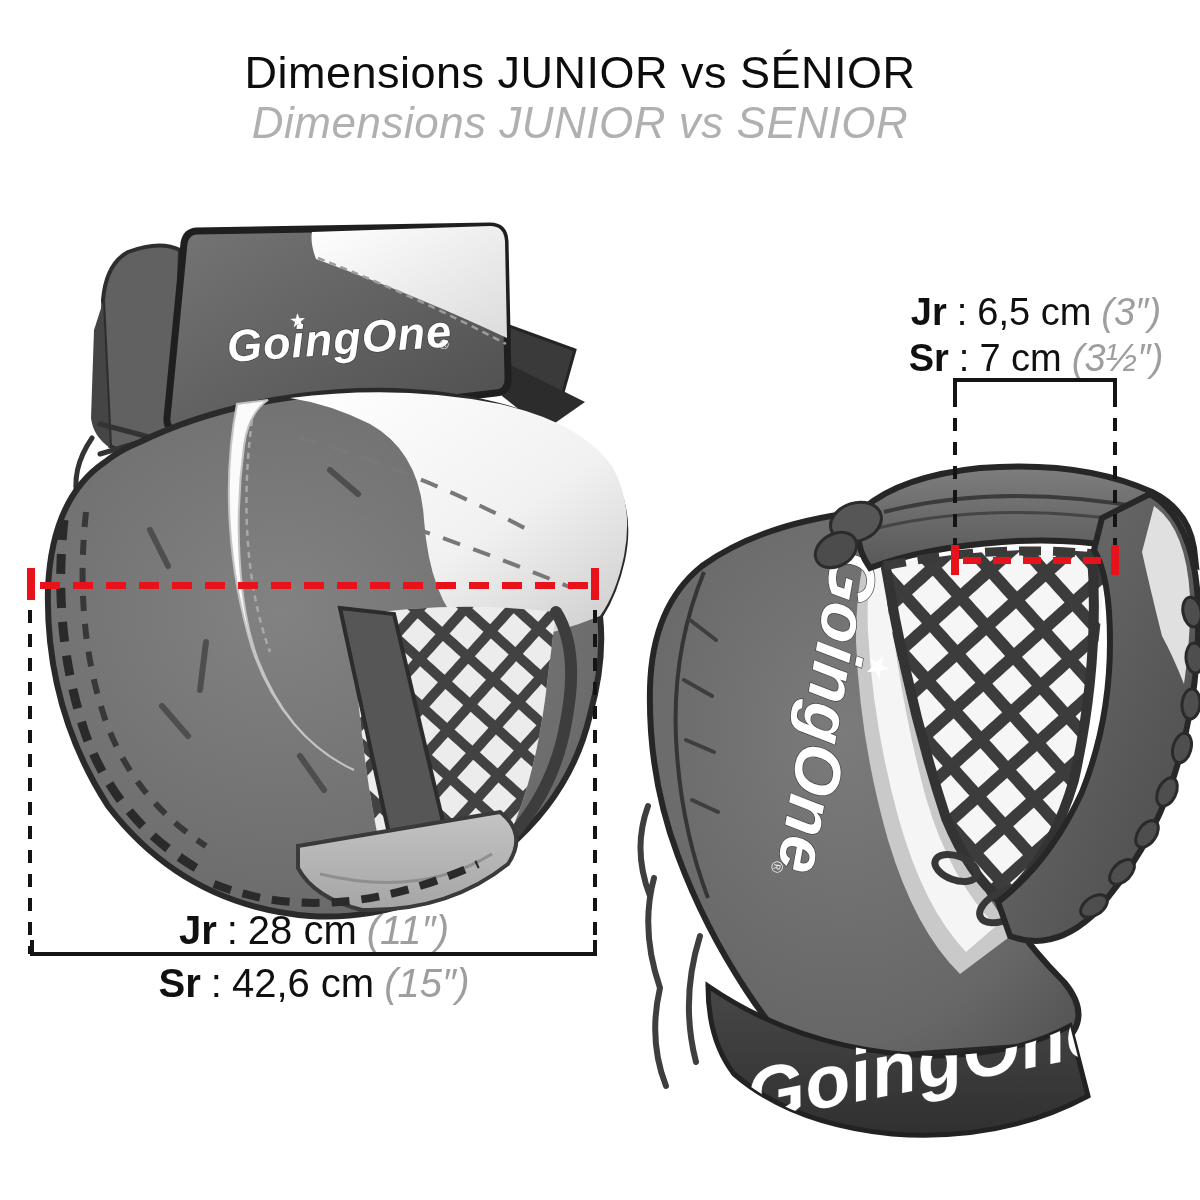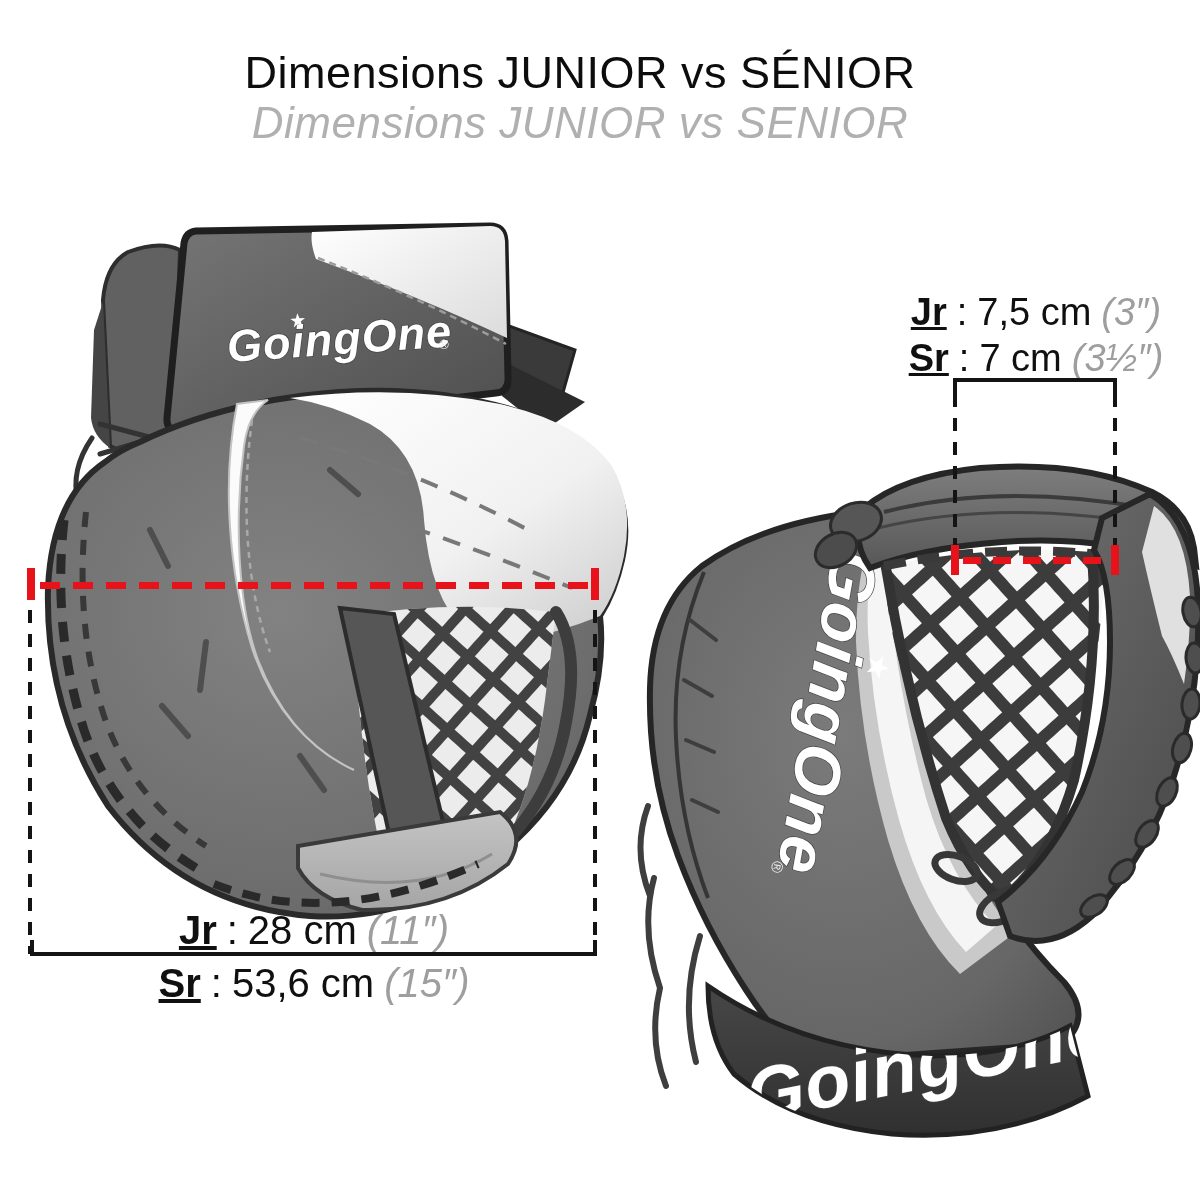--- a/index.html
+++ b/index.html
@@ -27,21 +27,21 @@
     font-style:italic;letter-spacing:0.5px;
   }
   
   .red-dash-h{height:7px;background:repeating-linear-gradient(90deg,var(--measure-red) 0 20px,transparent 20px 33px);}
   .red-cap{width:8px;background:var(--measure-red);}
   .blk-dash-v{width:4px;background:repeating-linear-gradient(180deg,var(--line-black) 0 13px,transparent 13px 24px);}
   .blk-solid-h{height:4px;background:var(--line-black);}
   .blk-tick-v{width:4px;background:var(--line-black);}
   
   .dim-row{text-align:center;white-space:nowrap;color:#101010;}
-  .dim-row .lab{font-weight:bold;text-decoration:underline;}
+  .dim-row .lab{font-weight:bold;}
   .dim-row .sep{margin:0 10px;}
   .dim-row .val{}
   .dim-row .inch{color:var(--inches-gray);font-style:italic;margin-left:10px;}
   .dim-left{font-size:40px;line-height:44px;}
   .dim-right{font-size:38px;line-height:42px;}
   
   #glove-svg{left:0;top:0;}
   .logo{
     fill:#ffffff;stroke:#454545;stroke-width:1.4px;paint-order:stroke;
     font-family:"Liberation Sans",sans-serif;font-style:italic;font-weight:bold;
@@ -214,25 +214,25 @@
   <div class="abs blk-dash-v" style="left:28px;top:610px;height:344px;"></div>
   <div class="abs blk-dash-v" style="left:593px;top:610px;height:344px;"></div>
   <div class="abs blk-tick-v" style="left:30px;top:940px;height:13px;"></div>
   <div class="abs blk-solid-h" style="left:30px;top:952px;width:567px;"></div>
   <div class="abs blk-tick-v" style="left:593px;top:940px;height:13px;"></div>
 
   <div class="abs dim-row dim-left" style="left:30px;top:908px;width:568px;">
     <span class="lab">Jr</span><span class="sep">:</span><span class="val">28 cm</span><span class="inch">(11″)</span>
   </div>
   <div class="abs dim-row dim-left" style="left:30px;top:961px;width:568px;">
-    <span class="lab">Sr</span><span class="sep">:</span><span class="val">53,6 cm</span><span class="inch">(15″)</span>
+    <span class="lab">Sr</span><span class="sep">:</span><span class="val">42,6 cm</span><span class="inch">(15″)</span>
   </div>
 
   <div class="abs dim-row dim-right" style="left:880px;top:291px;width:312px;">
-    <span class="lab">Jr</span><span class="sep">:</span><span class="val">7,5 cm</span><span class="inch">(3″)</span>
+    <span class="lab">Jr</span><span class="sep">:</span><span class="val">6,5 cm</span><span class="inch">(3″)</span>
   </div>
   <div class="abs dim-row dim-right" style="left:880px;top:337px;width:312px;">
     <span class="lab">Sr</span><span class="sep">:</span><span class="val">7 cm</span><span class="inch">(3½″)</span>
   </div>
 
   <div class="abs blk-solid-h" style="left:953px;top:378px;width:164px;"></div>
   <div class="abs blk-tick-v" style="left:953px;top:382px;height:12px;"></div>
   <div class="abs blk-tick-v" style="left:1113px;top:382px;height:12px;"></div>
   <div class="abs blk-dash-v" style="left:953px;top:394px;height:152px;"></div>
   <div class="abs blk-dash-v" style="left:1113px;top:394px;height:152px;"></div>

